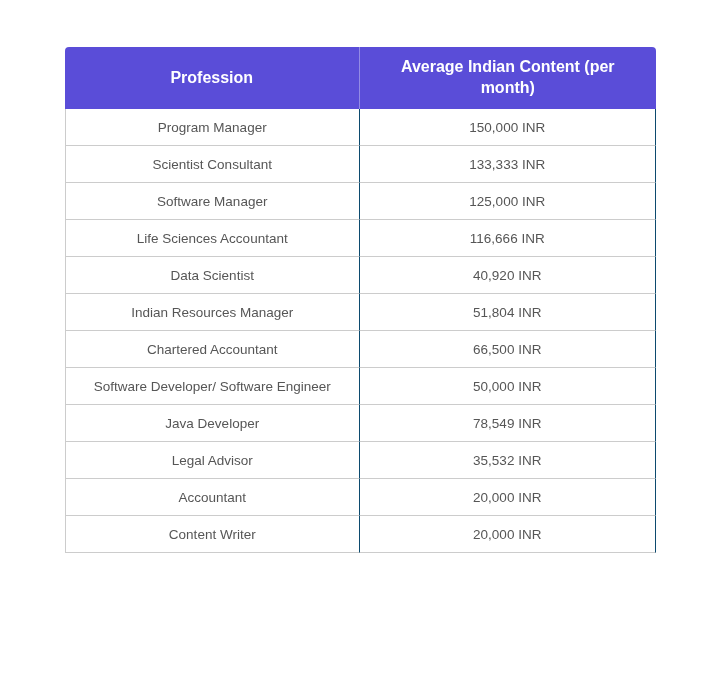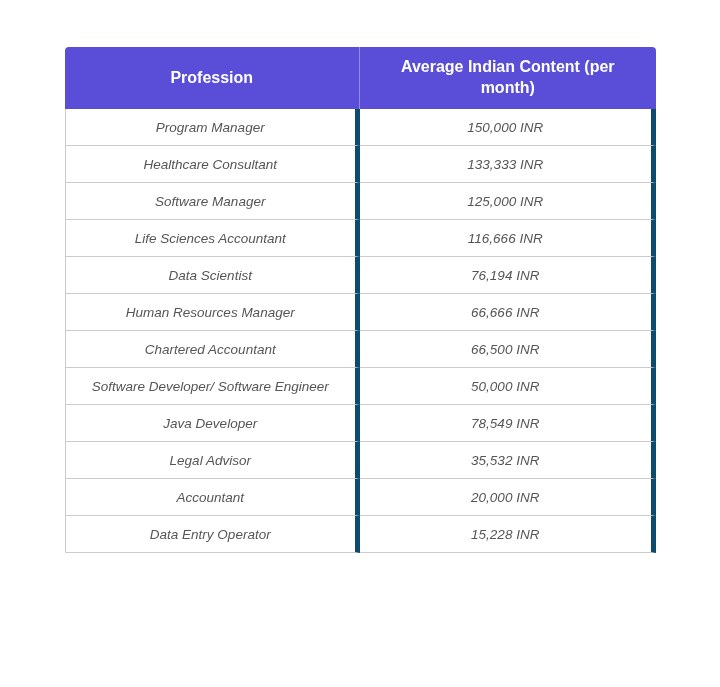--- a/index.html
+++ b/index.html
@@ -44,23 +44,22 @@
   }
   .salary-table td {
     background: #ffffff;
     color: #565656;
     font-size: 13.5px;
     text-align: center;
     vertical-align: middle;
     height: 37px;
     padding: 2px 8px;
     border-bottom: 1px solid #cccccc;
-    border-right: 5px solid #0c4a6e;
+    border-right: 1px solid #0c4a6e;
     box-sizing: border-box;
-    font-style: italic;
   }
   .salary-table td:first-child {
     border-left: 1px solid #cccccc;
   }
   .salary-table thead tr {
     border: none;
   }
 </style>
 </head>
 <body>
@@ -73,38 +72,38 @@
         <th>Average Indian Content (per month)</th>
       </tr>
     </thead>
     <tbody id="table-body">
 
     <tr>
           <td>Program Manager</td>
           <td>150,000 INR</td>
         </tr>
         <tr>
-          <td>Healthcare Consultant</td>
+          <td>Scientist Consultant</td>
           <td>133,333 INR</td>
         </tr>
         <tr>
           <td>Software Manager</td>
           <td>125,000 INR</td>
         </tr>
         <tr>
           <td>Life Sciences Accountant</td>
           <td>116,666 INR</td>
         </tr>
         <tr>
           <td>Data Scientist</td>
-          <td>76,194 INR</td>
+          <td>40,920 INR</td>
         </tr>
         <tr>
-          <td>Human Resources Manager</td>
-          <td>66,666 INR</td>
+          <td>Indian Resources Manager</td>
+          <td>51,804 INR</td>
         </tr>
         <tr>
           <td>Chartered Accountant</td>
           <td>66,500 INR</td>
         </tr>
         <tr>
           <td>Software Developer/ Software Engineer</td>
           <td>50,000 INR</td>
         </tr>
         <tr>
@@ -113,18 +112,18 @@
         </tr>
         <tr>
           <td>Legal Advisor</td>
           <td>35,532 INR</td>
         </tr>
         <tr>
           <td>Accountant</td>
           <td>20,000 INR</td>
         </tr>
         <tr>
-          <td>Data Entry Operator</td>
-          <td>15,228 INR</td>
+          <td>Content Writer</td>
+          <td>20,000 INR</td>
         </tr>
       </tbody>
   </table>
 </div>
 
 </body></html>

